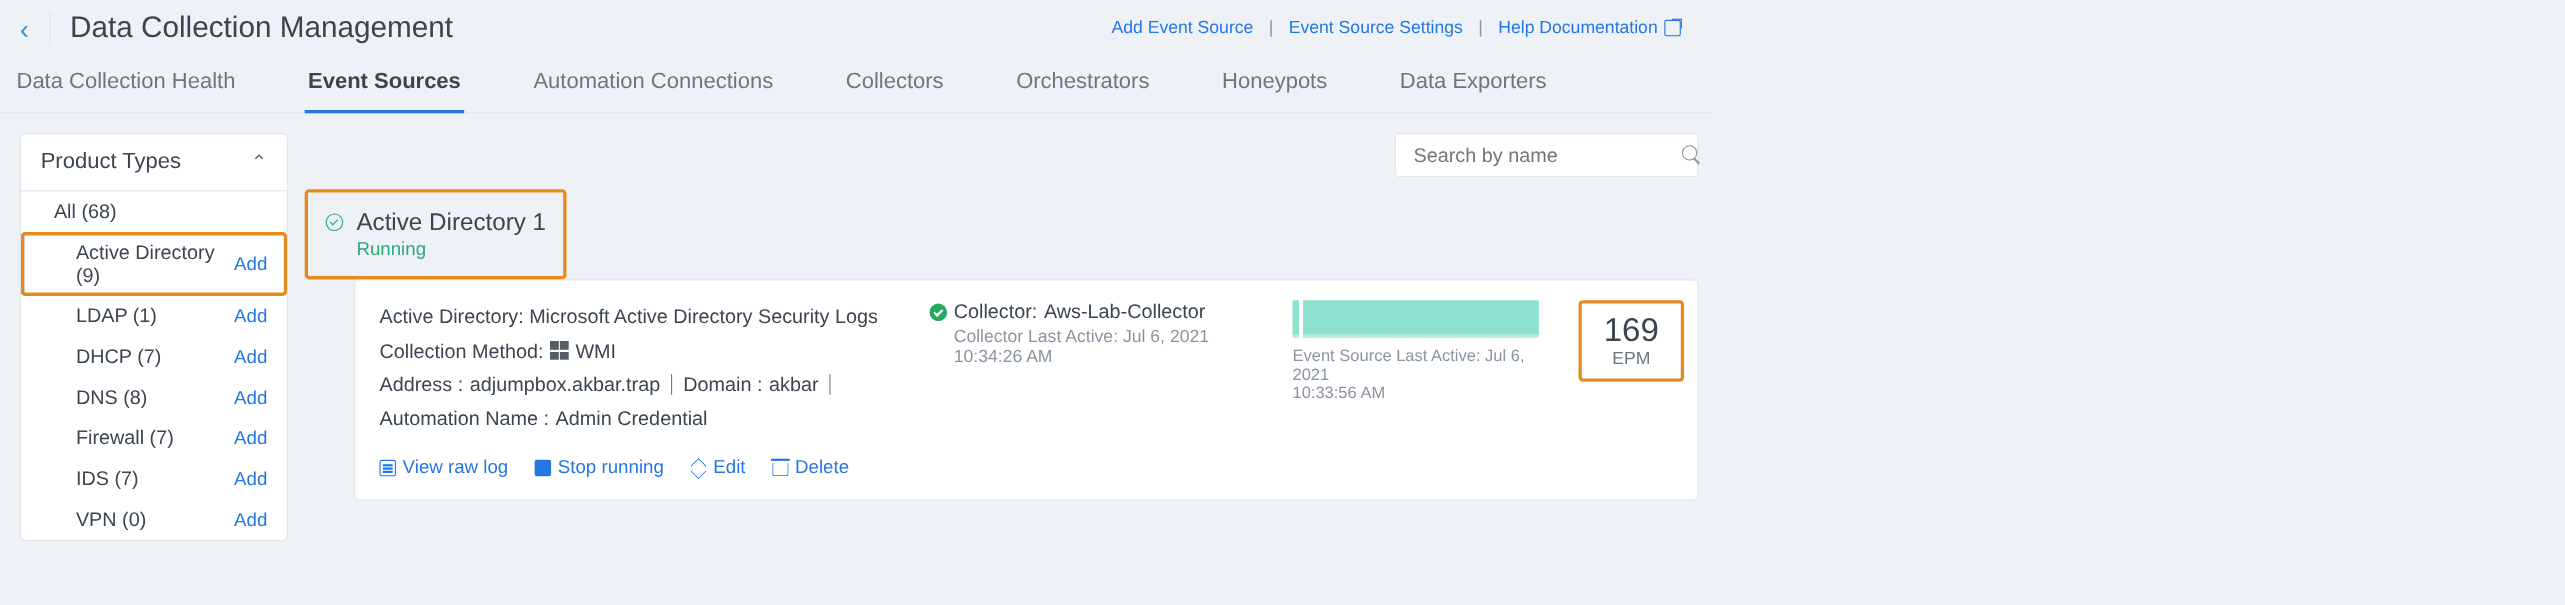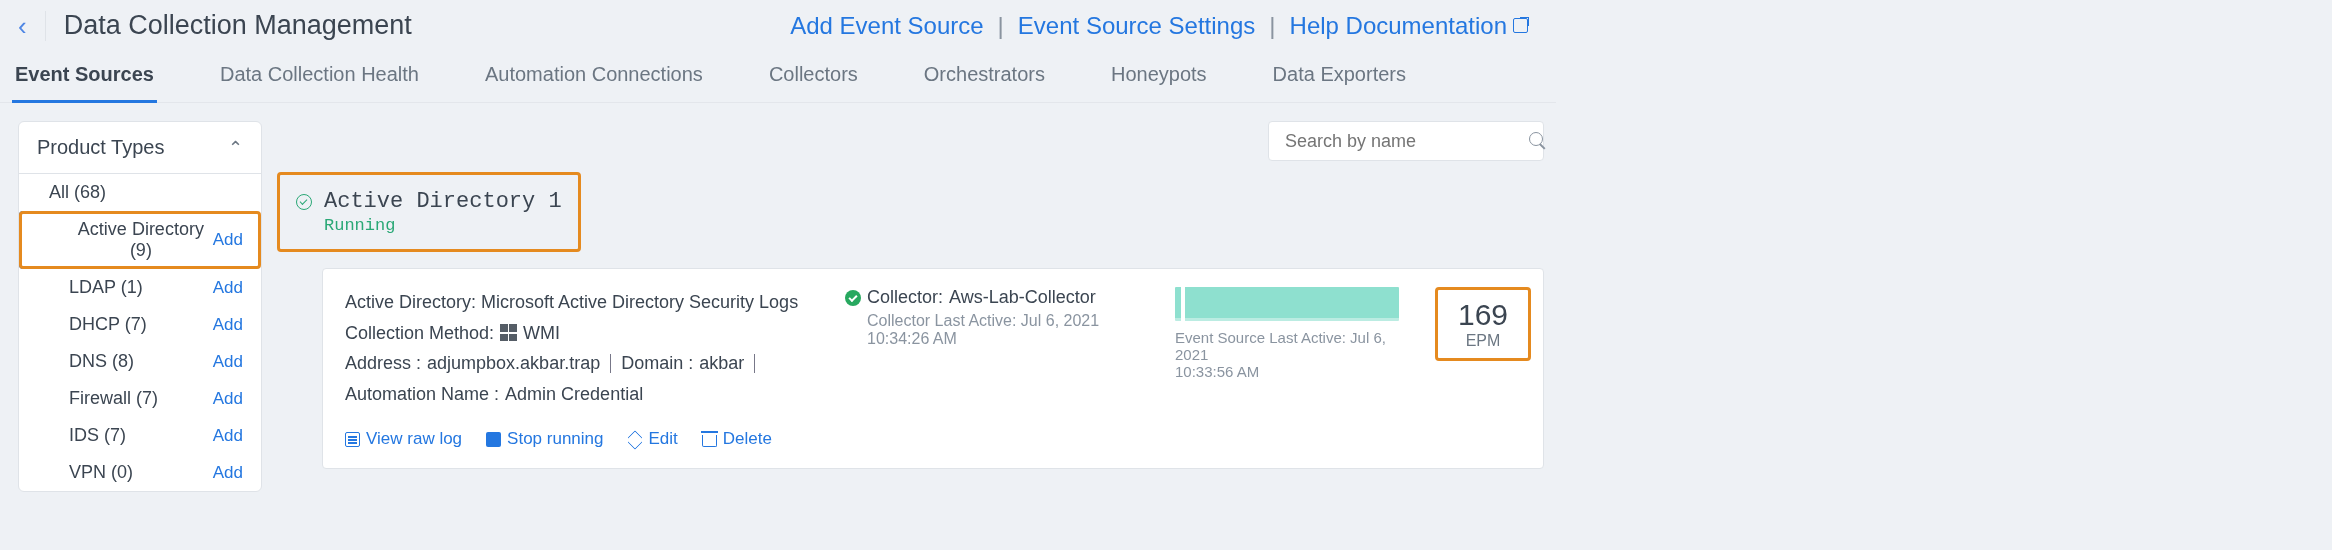--- a/index.html
+++ b/index.html
@@ -31,54 +31,54 @@
   .header {
     display:flex;
     align-items:center;
     justify-content:space-between;
     padding:10px 28px 0 18px;
   }
   .header-left{display:flex;align-items:center;gap:18px;}
   .back-chevron{color:#4e86e4;font-size:26px;line-height:1;cursor:pointer;}
   .divider{width:1px;height:30px;background:var(--border);}
   .page-title{font-size:27px;color:var(--text);font-weight:400;}
-  .header-right{display:flex;align-items:center;gap:14px;color:var(--link);font-size:24px;}
+  .header-right{display:flex;align-items:center;gap:14px;color:var(--link);font-size:16px;}
   .sep{color:var(--text-muted);}
   .hlink{display:flex;align-items:center;gap:6px;cursor:pointer;}
   .ext-icon{width:15px;height:15px;position:relative;display:inline-block;}
   .ext-icon::before{content:"";position:absolute;inset:0;border:1.5px solid var(--link);border-radius:2px;}
   .ext-icon::after{content:"";position:absolute;right:-1px;top:-1px;width:8px;height:8px;border-top:1.5px solid var(--link);border-right:1.5px solid var(--link);}
   
   .tabs{display:flex;gap:60px;padding:22px 0 0 12px;border-bottom:1px solid #e3e6eb;}
   .tab{padding:0 3px 14px 3px;color:var(--text-light);font-size:20px;cursor:pointer;}
   .tab.active{color:var(--text);font-weight:600;border-bottom:3px solid var(--link);margin-bottom:-1px;}
   
   .body-row{display:flex;gap:18px;padding:18px 12px 0 18px;align-items:flex-start;}
   .sidebar{width:244px;background:var(--panel);border:1px solid var(--border);border-radius:6px;overflow:hidden;}
   .sidebar-head{display:flex;align-items:center;justify-content:space-between;padding:14px 18px;border-bottom:1px solid var(--border);}
   .sidebar-head-title{font-size:20px;color:var(--text);}
   .chev-up{font-size:18px;color:var(--text-light);}
   .ptype{display:flex;align-items:center;justify-content:space-between;padding:8px 18px 8px 30px;font-size:18px;color:var(--text);cursor:pointer;}
   .ptype .add{color:var(--link);font-size:17px;}
-  .ptype.sub{padding-left:50px;text-align:center;}
+  .ptype.sub{padding-left:50px;}
   .ptype.selected{border-left:3px solid var(--link);padding-left:47px;}
   .ptype.hl{outline:3px solid var(--highlight);outline-offset:-3px;border-radius:4px;}
   
   .main{flex:1;display:flex;flex-direction:column;gap:0;min-width:0;}
   .main-top{display:flex;justify-content:flex-end;margin-bottom:14px;}
   .search{width:276px;height:40px;background:var(--panel);border:1px solid var(--border);border-radius:4px;display:flex;align-items:center;justify-content:space-between;padding:0 14px;color:var(--text-muted);font-size:18px;gap:46px;}
   .search input{border:none;outline:none;font-size:18px;width:200px;background:transparent;}
   .search .mag{width:18px;height:18px;}
   .mag{position:relative;display:inline-block;}
   .mag::before{content:"";position:absolute;left:0;top:0;width:12px;height:12px;border:1.5px solid var(--text-muted);border-radius:50%;}
   .mag::after{content:"";position:absolute;left:11px;top:11px;width:7px;height:1.5px;background:var(--text-muted);transform:rotate(45deg);transform-origin:left;}
   
   .card-wrap{}
   .card-header{display:flex;align-items:flex-start;gap:12px;padding:14px 16px;}
-  .card-header.hl{border:3px solid var(--highlight);border-radius:4px;width:fit-content;margin:-3px 0 16px -3px;font-family:Liberation Mono, monospace;}
+  .card-header.hl{border:3px solid var(--highlight);border-radius:4px;width:fit-content;margin:-3px 0 0 -3px;}
   .status-ring{width:16px;height:16px;border:1.6px solid var(--running);border-radius:50%;position:relative;top:5px;}
   .status-ring::after{content:"";position:absolute;left:3px;top:4px;width:6px;height:3px;border-left:1.6px solid var(--running);border-bottom:1.6px solid var(--running);transform:rotate(-45deg);}
   .card-title{font-size:22px;color:var(--text);}
   .card-status{color:var(--running);font-size:17px;margin-top:2px;}
   .card-body{background:var(--panel);border:1px solid var(--border);border-radius:4px;padding:18px 22px 14px 22px;display:flex;align-items:flex-start;gap:30px;margin-left:42px;}
   .info-col{flex:0 0 470px;font-size:18px;color:var(--text);line-height:1.7;}
   .info-line{display:flex;align-items:center;gap:6px;flex-wrap:wrap;}
   .win-icon{width:17px;height:17px;display:inline-grid;grid-template-columns:1fr 1fr;grid-template-rows:1fr 1fr;gap:1.5px;}
   .win-icon span{background:#555d66;}
   .vdiv{width:1px;height:19px;background:#778;display:inline-block;margin:0 4px;}
@@ -121,22 +121,22 @@
       <span class="hlink">Event Source Settings</span>
       <span class="sep">|</span>
       <span class="hlink">
         <span>Help Documentation</span>
         <span class="ext-icon"></span>
       </span>
     </div>
   </div>
 
   <div class="tabs take-width">
+    <div class="tab">Data Collection Health</div>
     <div class="tab active">Event Sources</div>
-    <div class="tab">Data Collection Health</div>
     <div class="tab">Automation Connections</div>
     <div class="tab">Collectors</div>
     <div class="tab">Orchestrators</div>
     <div class="tab">Honeypots</div>
     <div class="tab">Data Exporters</div>
   </div>
 
   <div class="body-row take-width">
     <div class="sidebar">
       <div class="sidebar-head">

